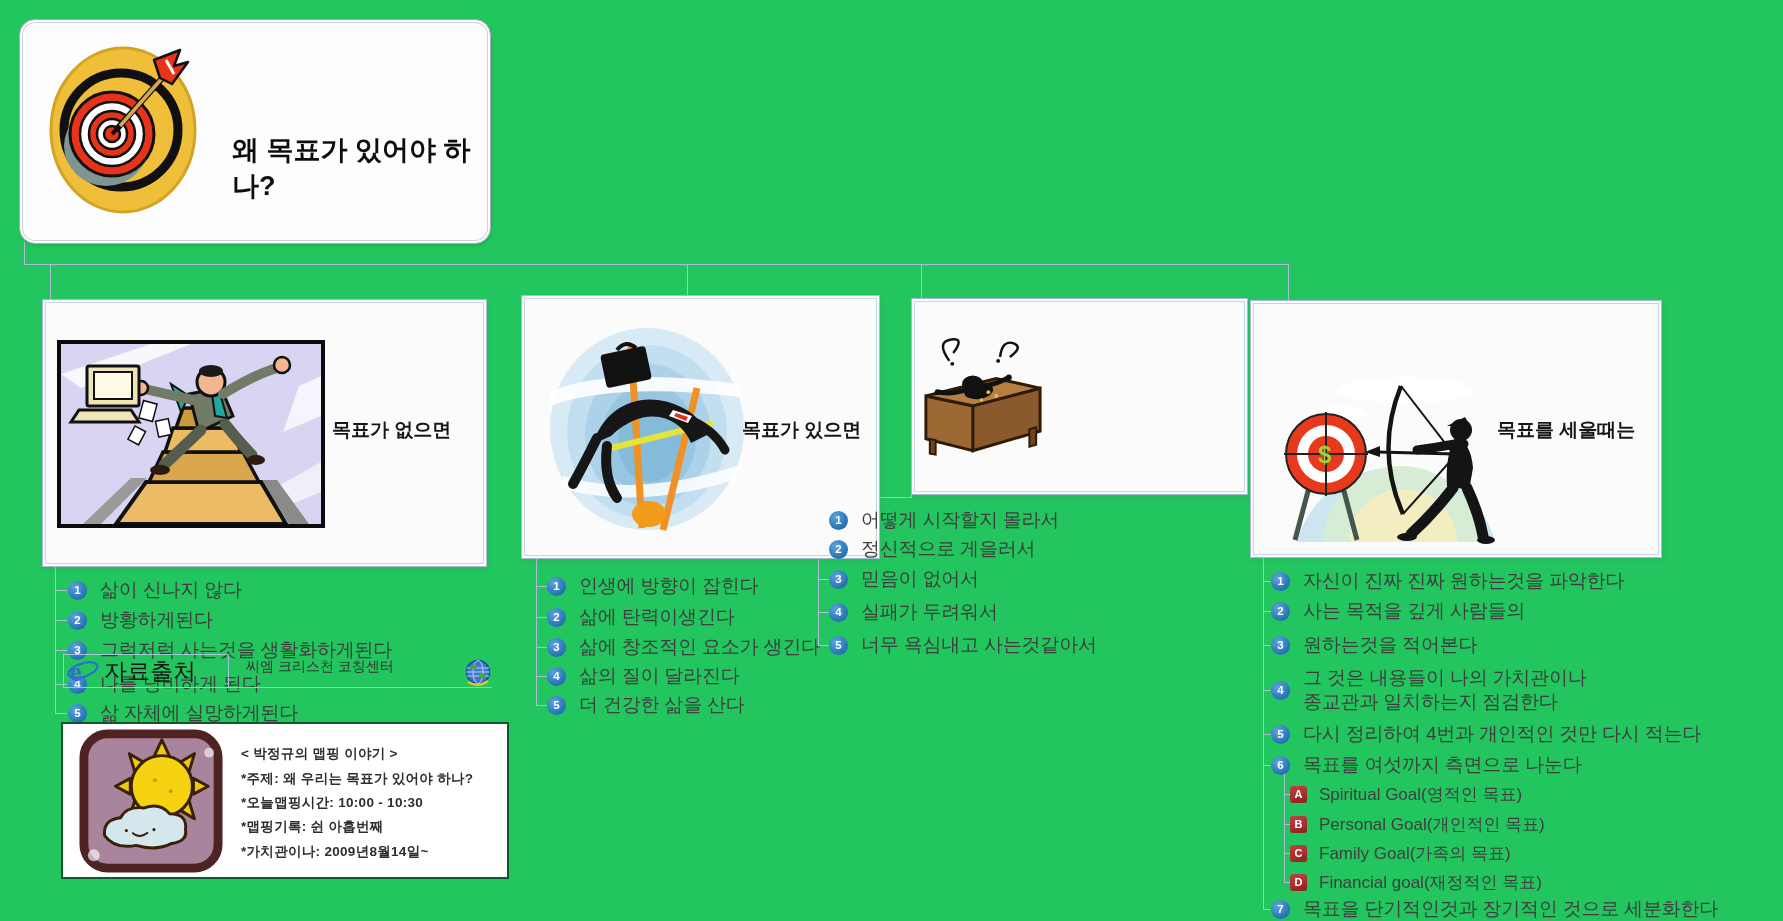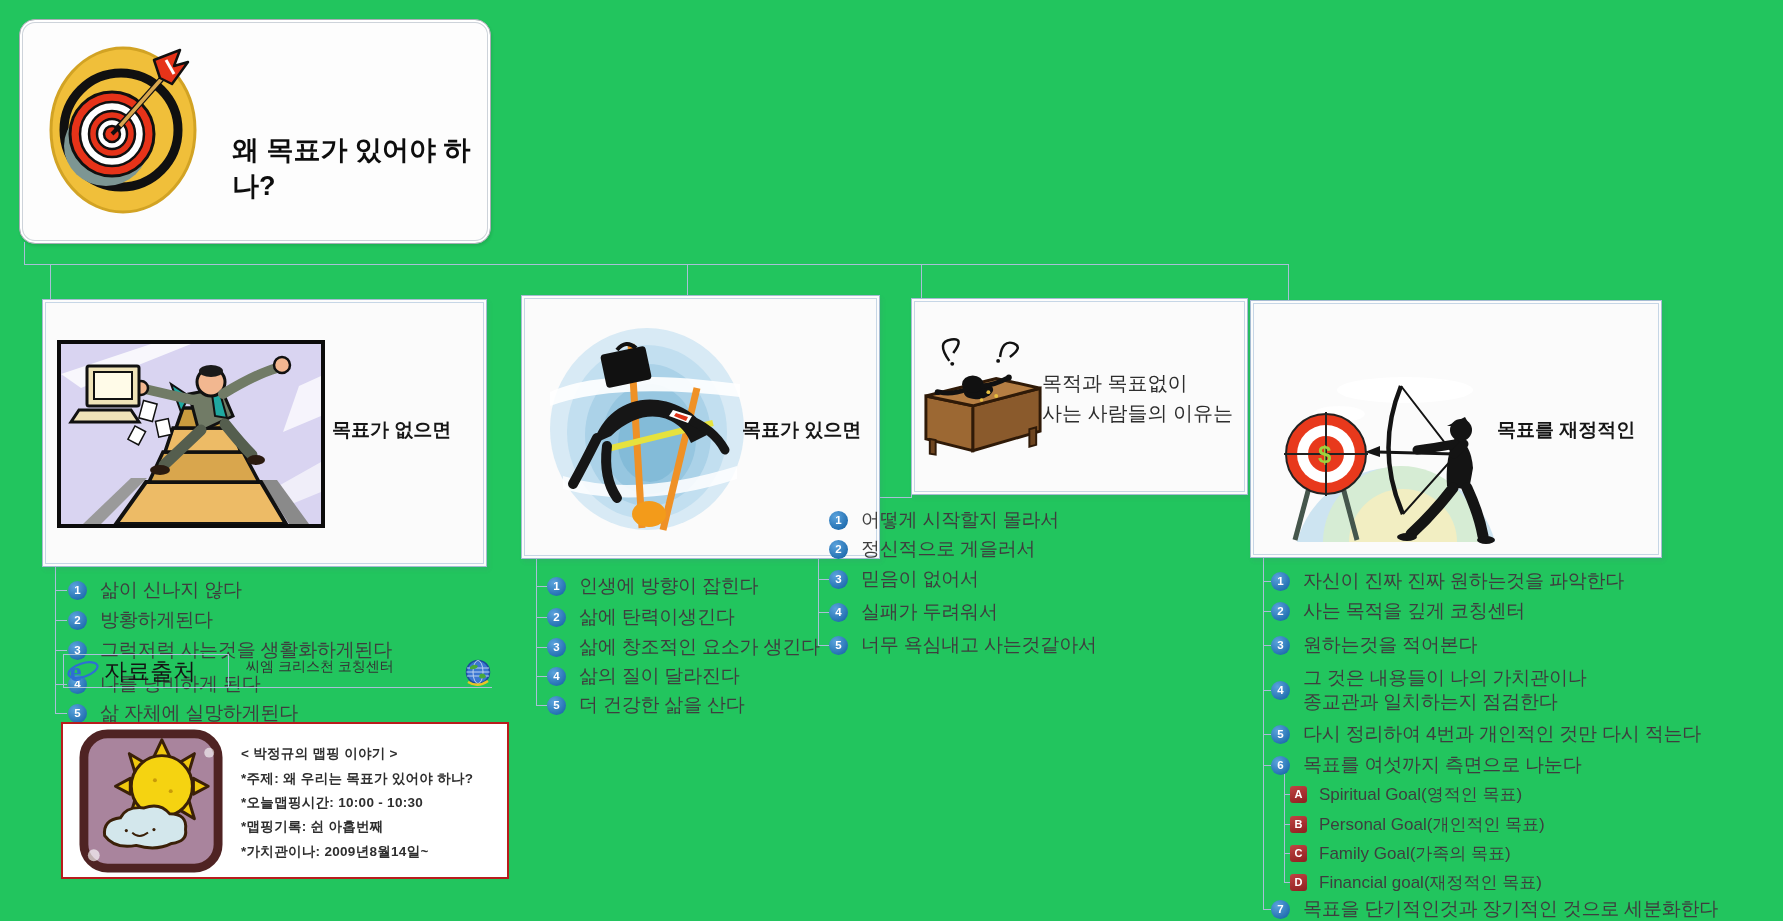--- a/index.html
+++ b/index.html
@@ -25,21 +25,21 @@
   .badge{width:17px;height:17px;border-radius:3px;flex:none;
          background:linear-gradient(160deg,#c14444,#8e1f1f);
          color:#fff;font-size:11px;font-weight:bold;display:flex;align-items:center;justify-content:center}
   .itext{margin-left:13px;font-size:19px;color:#3e3e3e;white-space:pre-line;line-height:24px;letter-spacing:-.2px}
   .stext{margin-left:12px;font-size:17px;color:#3e3e3e}
   #callout-box{position:absolute;left:63px;top:654px;width:166px;height:34px;border:1px solid #a9c2da;
                display:flex;align-items:center;padding-left:3px;box-sizing:border-box}
   #callout-label{font-size:23px;font-weight:normal;color:#141414;margin-left:5px;white-space:nowrap}
   #callout-source{position:absolute;left:246px;top:658px;font-size:14px;color:#333;white-space:nowrap}
   #info-box{position:absolute;left:61px;top:722px;width:448px;height:157px;background:#ffffff;
-            border:2px solid #b91c1c;box-sizing:border-box}
+            border:2px solid #14532d;box-sizing:border-box}
   #info-text{position:absolute;left:178px;top:18px}
   .info-line{height:24.4px;display:flex;align-items:center;font-size:13.5px;font-weight:bold;
              color:#2e2e2e;letter-spacing:.3px;white-space:nowrap}
 </style>
 </head>
 <body>
 
 <div id="canvas">
 
   <div class="vl" style="left:24px;top:242px;height:23px"></div>
@@ -277,22 +277,20 @@
     <ellipse cx="58" cy="57" rx="15" ry="8" fill="#111111" transform="rotate(-8 58 57)"></ellipse>
     <ellipse cx="52" cy="50" rx="11" ry="9" fill="#111111"></ellipse>
     <path d="M46,55 Q30,61 18,58" stroke="#111111" stroke-width="5" fill="none" stroke-linecap="round"></path>
     <circle cx="16" cy="58" r="3" fill="#111111"></circle>
     <path d="M62,52 Q76,50 87,44" stroke="#111111" stroke-width="5" fill="none" stroke-linecap="round"></path>
     <circle cx="89" cy="43" r="3" fill="#111111"></circle>
     <circle cx="68" cy="58" r="2" fill="#e8c040"></circle>
     <circle cx="76" cy="62" r="2" fill="#e8c040"></circle>
     <circle cx="61" cy="66" r="1.8" fill="#e8c040"></circle>
   </svg>
-  <div class="blabel reg" style="left:1042px;top:368px">목적과 목표없이
-사는 사람들의 이유는</div>
 
   <div class="row" style="left:829px;top:508px">
     <span class="bullet">1</span>
     <span class="itext">어떻게 시작할지 몰라서</span>
   </div>
   <div class="row" style="left:829px;top:537px">
     <span class="bullet">2</span>
     <span class="itext">정신적으로 게을러서</span>
   </div>
   <div class="row" style="left:829px;top:567px">
@@ -330,29 +328,29 @@
     <circle cx="178" cy="94" r="11" fill="#141414"></circle>
     <polygon points="164,90 182,81 187,90" fill="#141414"></polygon>
     <path d="M172,102 Q188,106 190,132 L186,154 L164,150 Q162,120 172,102 Z" fill="#141414"></path>
     <path d="M172,108 Q150,112 134,114" stroke="#141414" stroke-width="9" fill="none" stroke-linecap="round"></path>
     <path d="M181,108 L171,118" stroke="#141414" stroke-width="9" stroke-linecap="round"></path>
     <path d="M170,152 Q150,178 128,198" stroke="#141414" stroke-width="11" fill="none" stroke-linecap="round"></path>
     <path d="M184,152 Q196,178 200,200" stroke="#141414" stroke-width="11" fill="none" stroke-linecap="round"></path>
     <ellipse cx="124" cy="201" rx="10" ry="4" fill="#141414"></ellipse>
     <ellipse cx="203" cy="204" rx="9" ry="4" fill="#141414"></ellipse>
   </svg>
-  <div class="blabel" style="left:1497px;top:415px">목표를 재정적인</div>
+  <div class="blabel" style="left:1497px;top:415px">목표를 세울때는</div>
 
   <div class="row" style="left:1271px;top:569px">
     <span class="bullet">1</span>
     <span class="itext">자신이 진짜 진짜 원하는것을 파악한다</span>
   </div>
   <div class="row" style="left:1271px;top:599px">
     <span class="bullet">2</span>
-    <span class="itext">사는 목적을 깊게 코칭센터</span>
+    <span class="itext">사는 목적을 깊게 사람들의</span>
   </div>
   <div class="row" style="left:1271px;top:633px">
     <span class="bullet">3</span>
     <span class="itext">원하는것을 적어본다</span>
   </div>
   <div class="row tall" style="left:1271px;top:666px">
     <span class="bullet">4</span>
     <span class="itext">그 것은 내용들이 나의 가치관이나
 종교관과 일치하는지 점검한다</span>
   </div>

